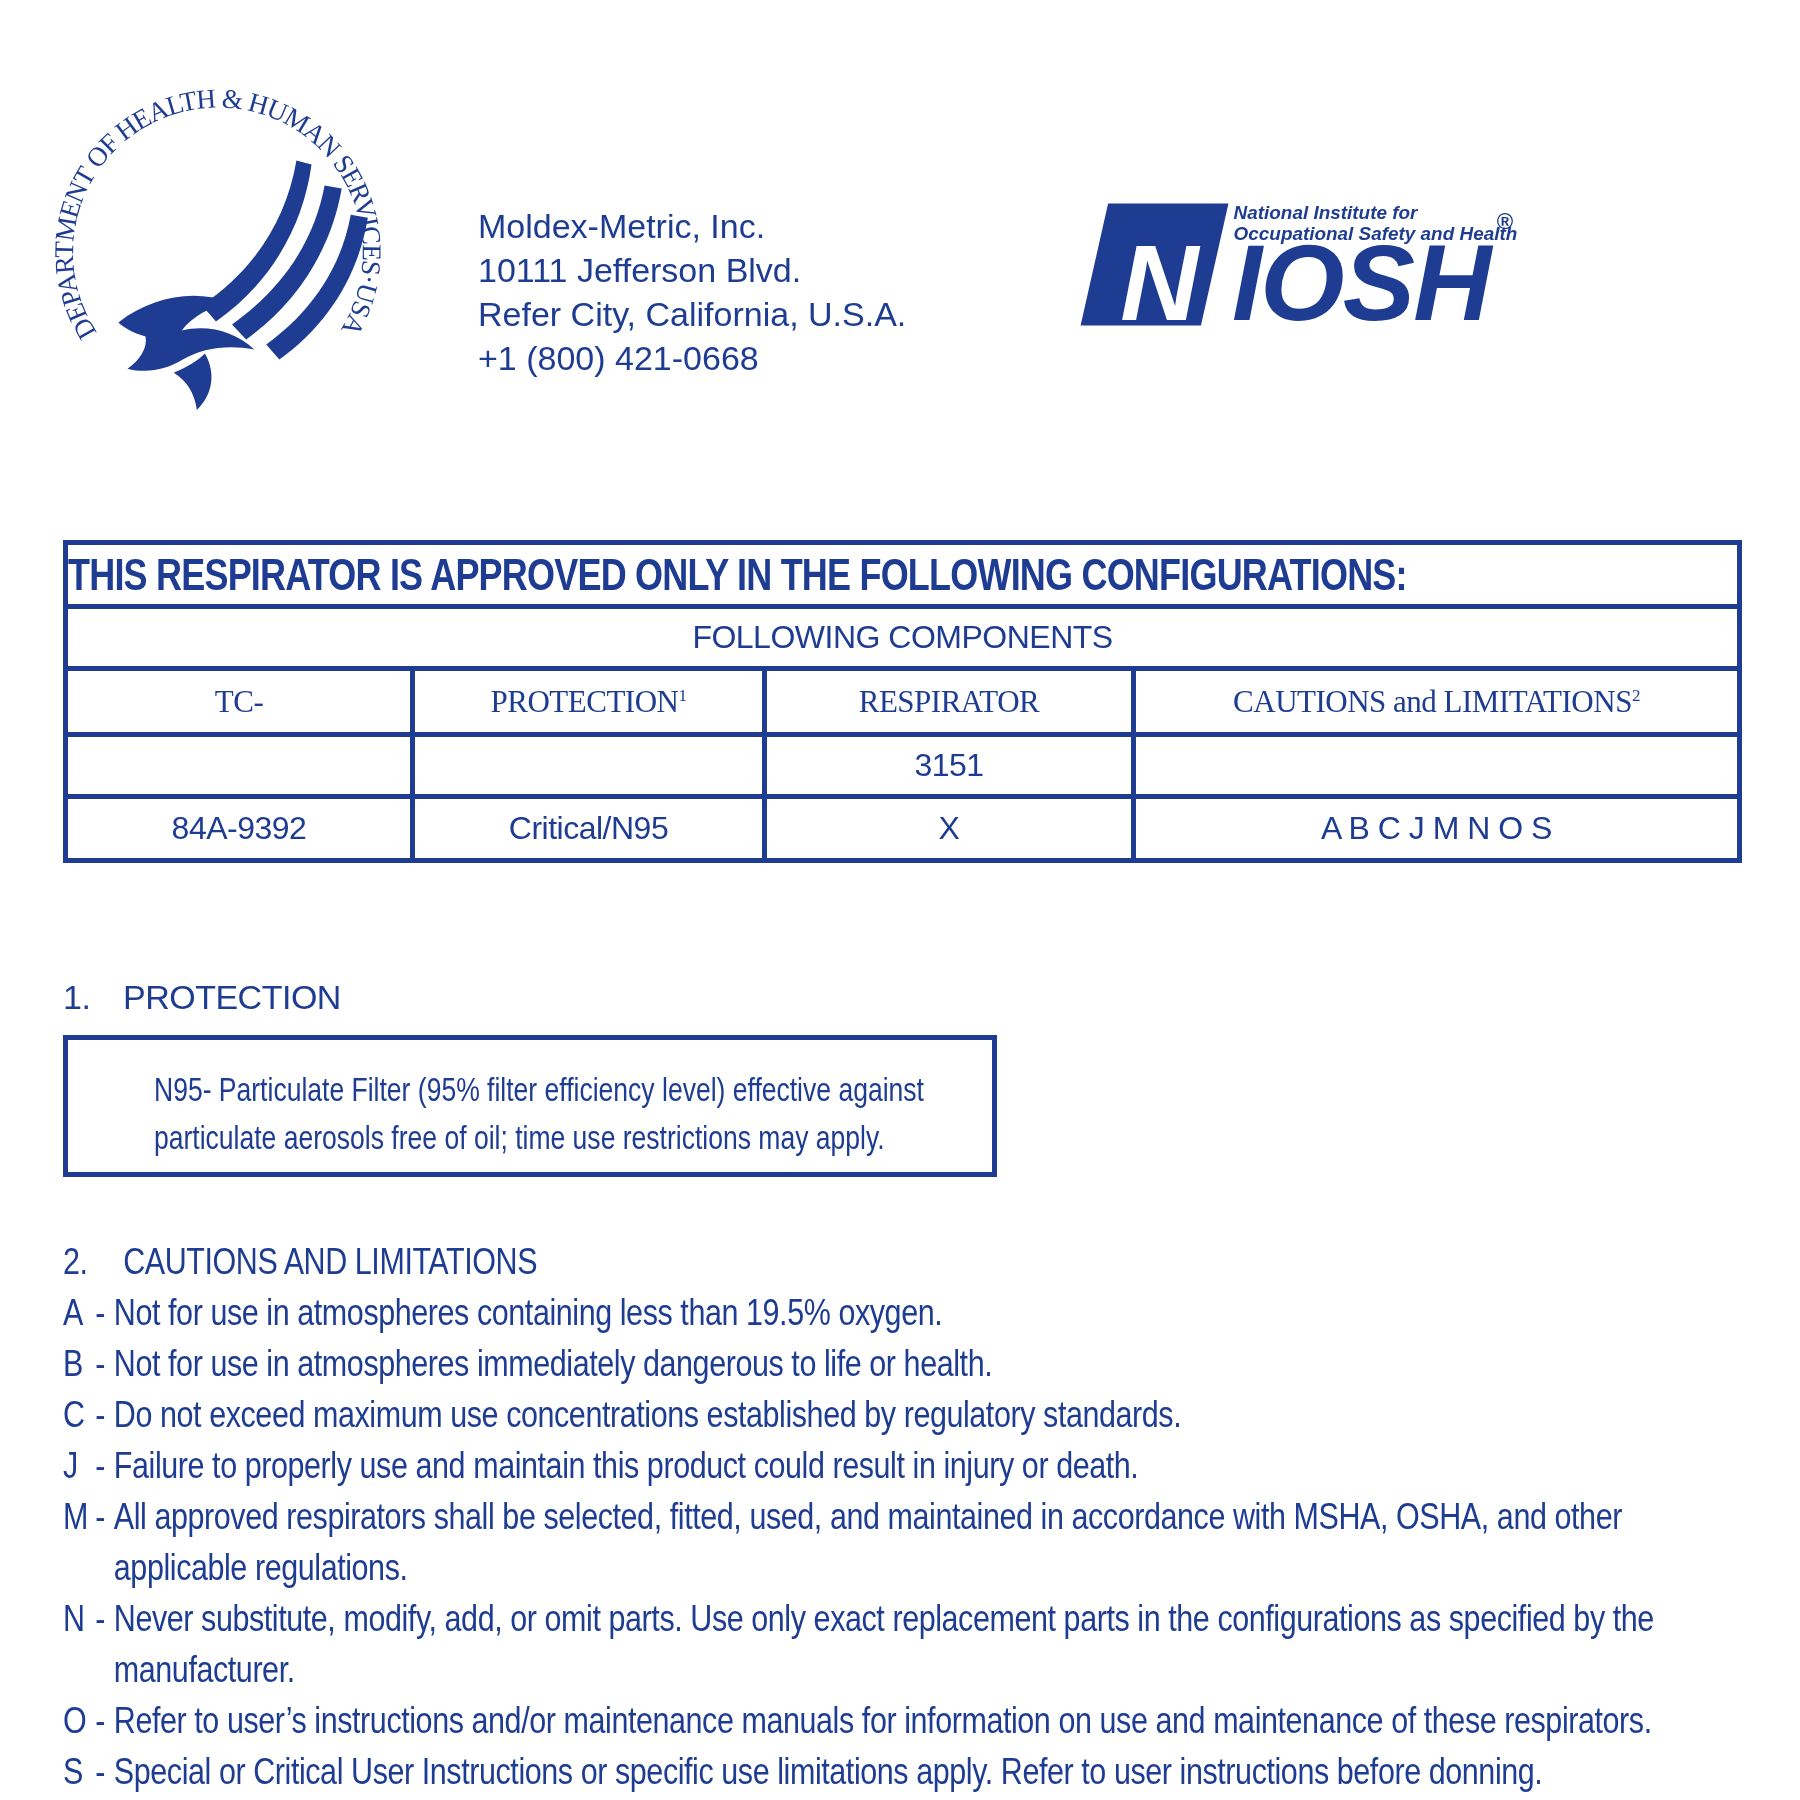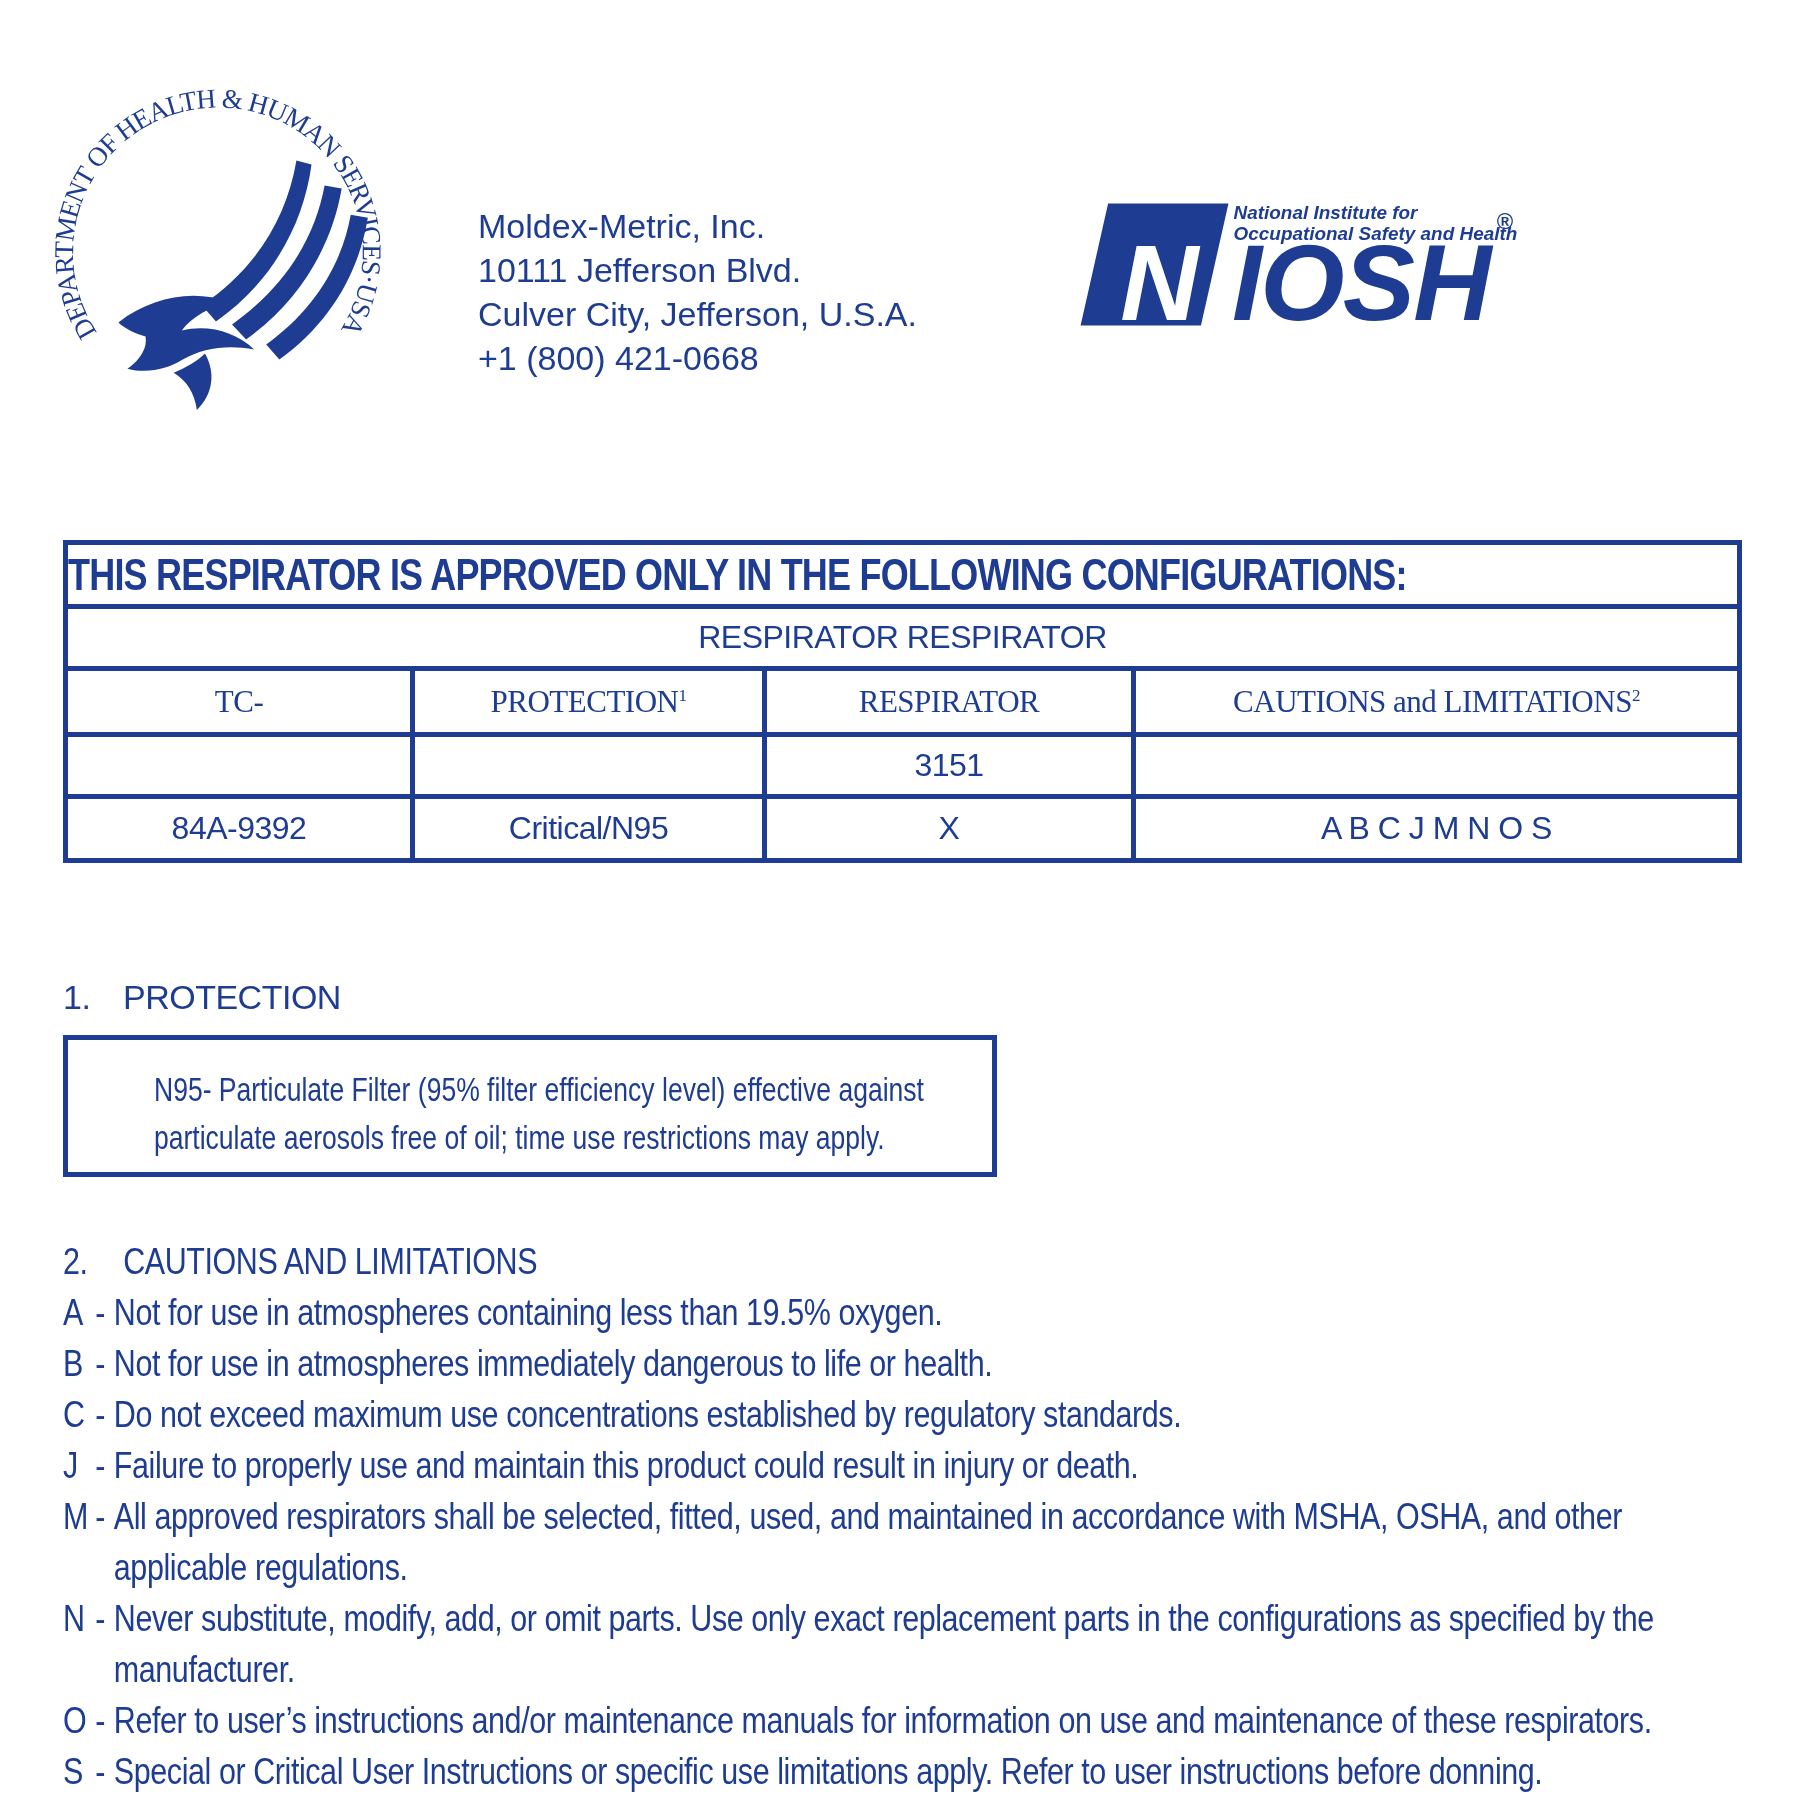--- a/index.html
+++ b/index.html
@@ -73,21 +73,21 @@
       <path class="blue-fill" d="M288 102 C278 160 246 214 193 252 L179 237 C230 201 261 153 271 99 Z"></path>
       <path class="blue-fill" d="M314 131 C305 186 276 236 226 272 L213 257 C260 223 288 178 297 128 Z"></path>
       <path class="blue-fill" d="M66 235 C100 209 142 202 176 215 C156 220 140 229 129 243 C155 237 182 244 201 262 C176 257 150 260 130 272 C114 282 94 286 75 281 C88 272 95 260 93 249 C83 246 72 241 66 235 Z"></path>
       <path class="blue-fill" d="M152 266 C163 285 160 307 144 322 C142 305 133 292 121 285 C133 280 144 274 152 266 Z"></path>
     </g>
   </svg>
 
   <div id="address">
     <div>Moldex-Metric, Inc.</div>
     <div>10111 Jefferson Blvd.</div>
-    <div>Culver City, Jefferson, U.S.A.</div>
+    <div>Refer City, California, U.S.A.</div>
     <div>+1 (800) 421-0668</div>
   </div>
 
   <svg id="niosh-logo" viewBox="0 0 520 150" aria-hidden="true">
     <polygon class="blue-fill" points="42,4 182,4 150,146 10,146"></polygon>
     <text class="nm white-fill" x="56" y="140">N</text>
     <text class="nm blue-fill" x="186" y="140">IOSH</text>
     <text class="reg" x="494" y="34">®</text>
     <text class="tag" x="188" y="22">National Institute for</text>
     <text class="tag" x="188" y="46">Occupational Safety and Health</text>
@@ -100,21 +100,21 @@
         <col style="width:369px">
         <col style="width:606px">
       </colgroup>
     <tbody>
       <tr class="t-title">
         <td colspan="4">
           <span class="squish">THIS RESPIRATOR IS APPROVED ONLY IN THE FOLLOWING CONFIGURATIONS:</span>
         </td>
       </tr>
       <tr class="t-group">
-        <td colspan="4">RESPIRATOR RESPIRATOR</td>
+        <td colspan="4">FOLLOWING COMPONENTS</td>
       </tr>
       <tr class="t-head">
         <td><span>TC-</span></td>
         <td><span>PROTECTION</span><sup>1</sup></td>
         <td><span>RESPIRATOR</span></td>
         <td><span>CAUTIONS and LIMITATIONS</span><sup>2</sup></td>
       </tr>
       <tr class="t-row1">
         <td></td>
         <td></td>

